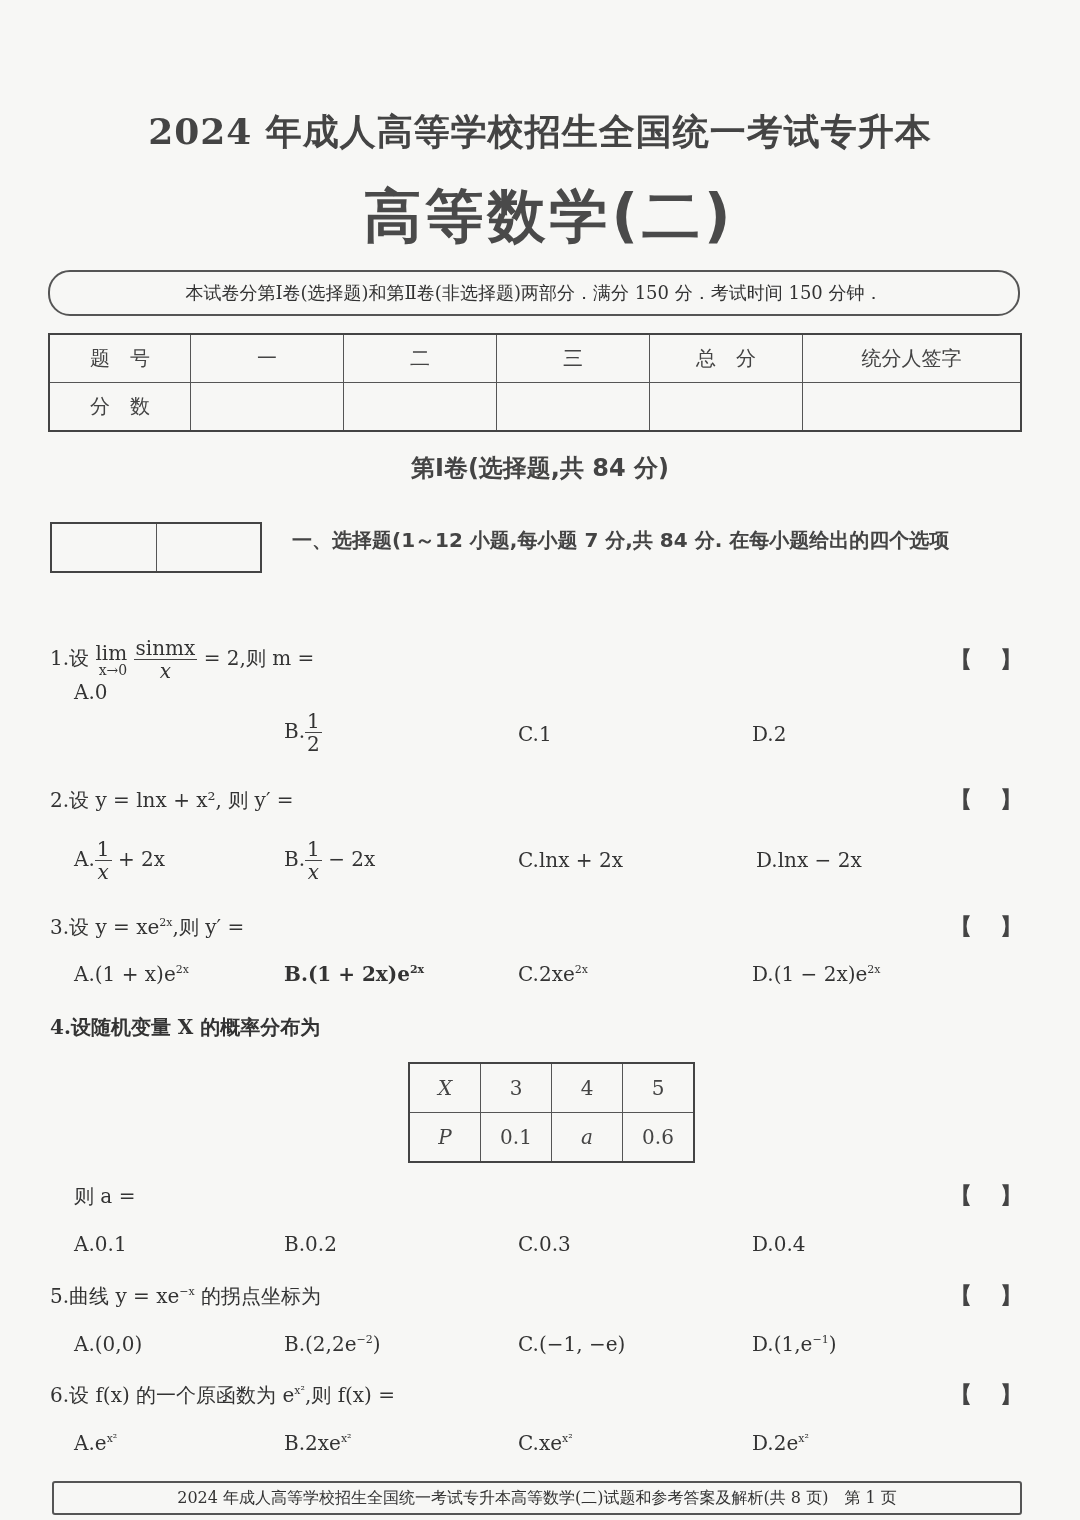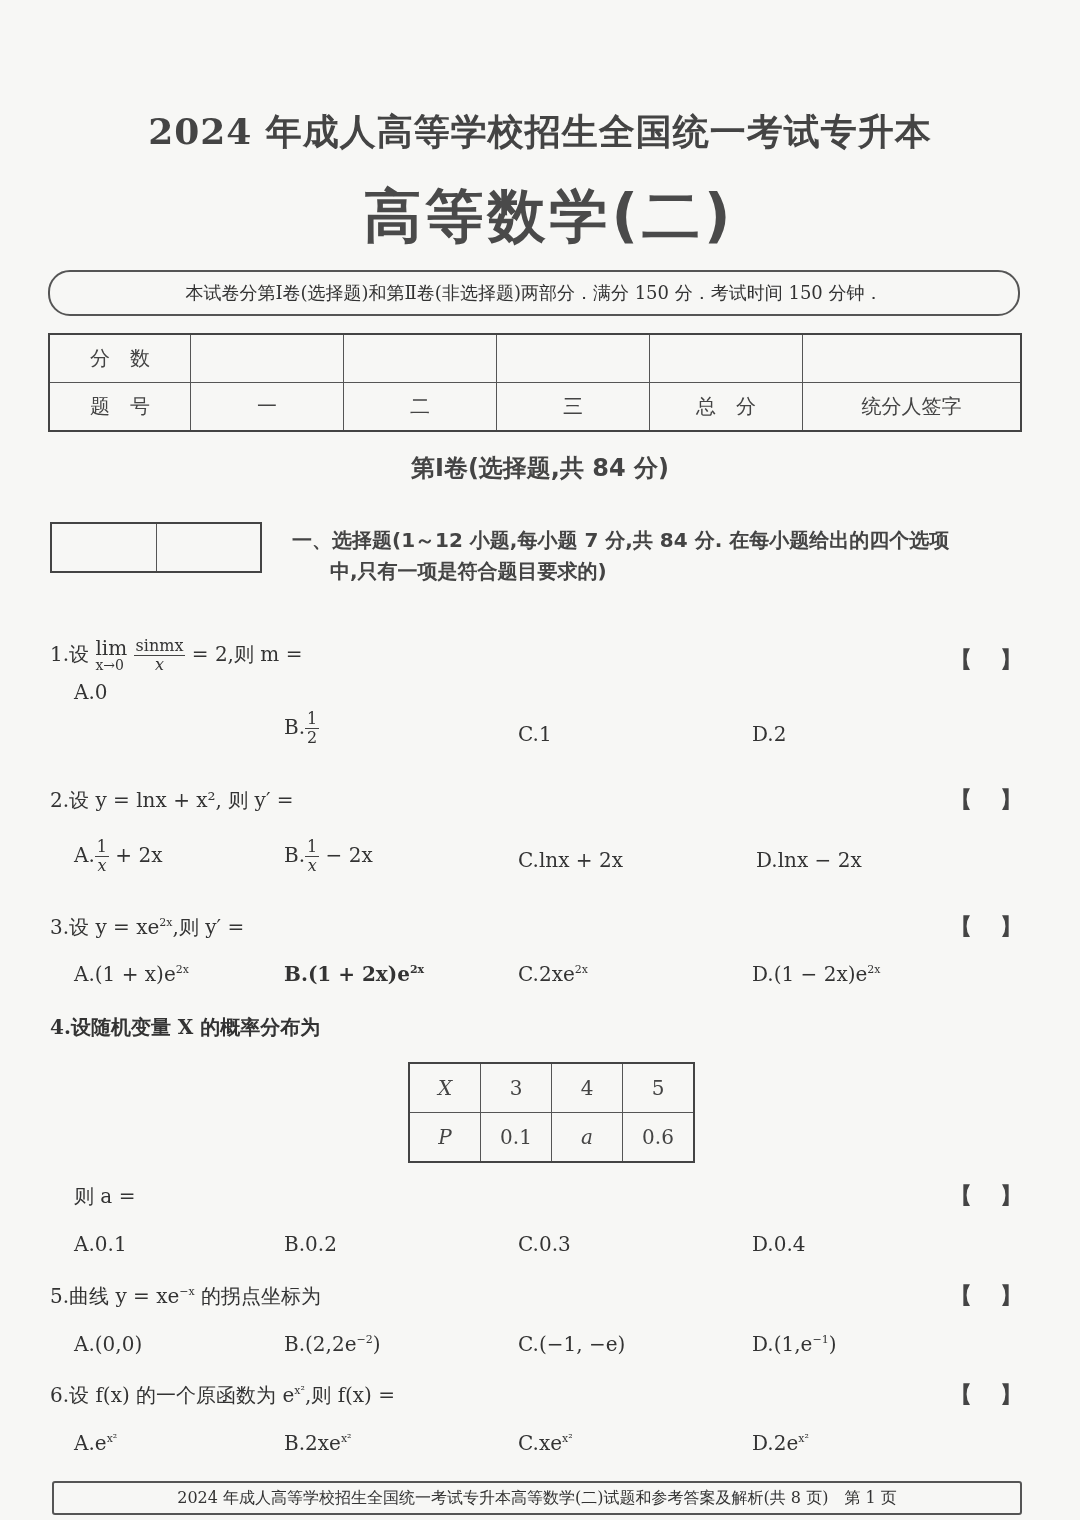--- a/index.html
+++ b/index.html
@@ -14,72 +14,71 @@
   table.score { position:absolute; left:48px; top:333px; width:974px; border-collapse:collapse; border:2.5px solid #444; }
   table.score td { border:1.5px solid #555; height:45px; text-align:center; font-size:20px; color:#444; font-family:"DejaVu Sans", sans-serif; }
   .section-title { left:0; width:1080px; top:452px; text-align:center; font-size:24px; font-weight:bold; color:#444; font-family:"DejaVu Sans", sans-serif; }
   table.grader { position:absolute; left:50px; top:522px; width:212px; border-collapse:collapse; border:2.5px solid #444; }
   table.grader td { border:1.5px solid #555; height:45px; text-align:center; font-size:19px; color:#444; font-family:"DejaVu Sans", sans-serif; }
   .instr { left:292px; top:525px; width:740px; font-size:20px; font-weight:bold; line-height:31px; color:#444; font-family:"DejaVu Sans", sans-serif; }
   .instr .l2 { padding-left:38px; display:block; }
   .q { left:50px; font-size:20px; color:#333; }
   .bracket { left:950px; width:72px; font-size:22px; font-weight:bold; color:#444; display:flex; justify-content:space-between; font-family:"DejaVu Sans", sans-serif; }
   .opt { font-size:20px; color:#333; }
-  .frac { display:inline-block; vertical-align:middle; text-align:center; line-height:1.1; font-size:16px; }
+  .frac { display:inline-block; vertical-align:middle; text-align:center; line-height:1.1; font-size:20px; }
   .frac .num { display:block; border-bottom:1.5px solid #444; padding:0 2px; }
   .frac .den { display:block; font-style:italic; }
   sup { font-size:11px; }
-  .lim { display:inline-block; text-align:left; vertical-align:middle; line-height:1; }
+  .lim { display:inline-block; text-align:right; vertical-align:middle; line-height:1; }
   .lim .sub { display:block; font-size:14px; }
   table.dist { position:absolute; left:408px; top:1062px; border-collapse:collapse; border:2.5px solid #444; }
   table.dist td { border:1.5px solid #555; width:68px; height:46px; text-align:center; font-size:20px; color:#444; }
   .footer { left:52px; top:1481px; width:966px; height:30px; border:2px solid #555; border-radius:3px; text-align:center; line-height:30px; font-size:16px; color:#333; }
 </style>
 </head>
 <body>
 
 <div class="abs title1">2024 年成人高等学校招生全国统一考试专升本</div>
 <div class="abs title2">高等数学(二)</div>
 <div class="abs notice">本试卷分第Ⅰ卷(选择题)和第Ⅱ卷(非选择题)两部分．满分 150 分．考试时间 150 分钟．</div>
 
 <table class="score">
   <tbody>
       <tr>
+    <td style="width:138px">题　号</td>
+    <td style="width:150px">一</td>
+    <td style="width:150px">二</td>
+    <td style="width:150px">三</td>
+    <td style="width:150px">总　分</td>
+    <td>统分人签字</td>
+  </tr>
+  <tr>
     <td>分　数</td>
     <td></td>
     <td></td>
     <td></td>
     <td></td>
     <td></td>
-  </tr>
-  <tr>
-    <td style="width:138px">题　号</td>
-    <td style="width:150px">一</td>
-    <td style="width:150px">二</td>
-    <td style="width:150px">三</td>
-    <td style="width:150px">总　分</td>
-    <td>统分人签字</td>
   </tr>
 </tbody>
   </table>
 
 <div class="abs section-title">第Ⅰ卷(选择题,共 84 分)</div>
 
 <table class="grader">
   <tbody>
   <tr>
     <td></td>
     <td></td>
   </tr>
 </tbody>
   </table>
 
 <div class="abs instr">
   <span>一、选择题(1～12 小题,每小题 7 分,共 84 分. 在每小题给出的四个选项</span>
-  <span class="l2">中,只有一项是符合题目要求的)</span>
 </div>
 
 <div class="abs q" style="top:637px;">
   <span>1.</span><span>设</span>
   <span class="lim"><span>lim</span><span class="sub">x→0</span></span>
   <span class="frac"><span class="num">sinmx</span><span class="den">x</span></span>
   <span>= 2,则 m =</span>
 </div>
 <div class="abs bracket" style="top:645px;">
     <span>【</span>

